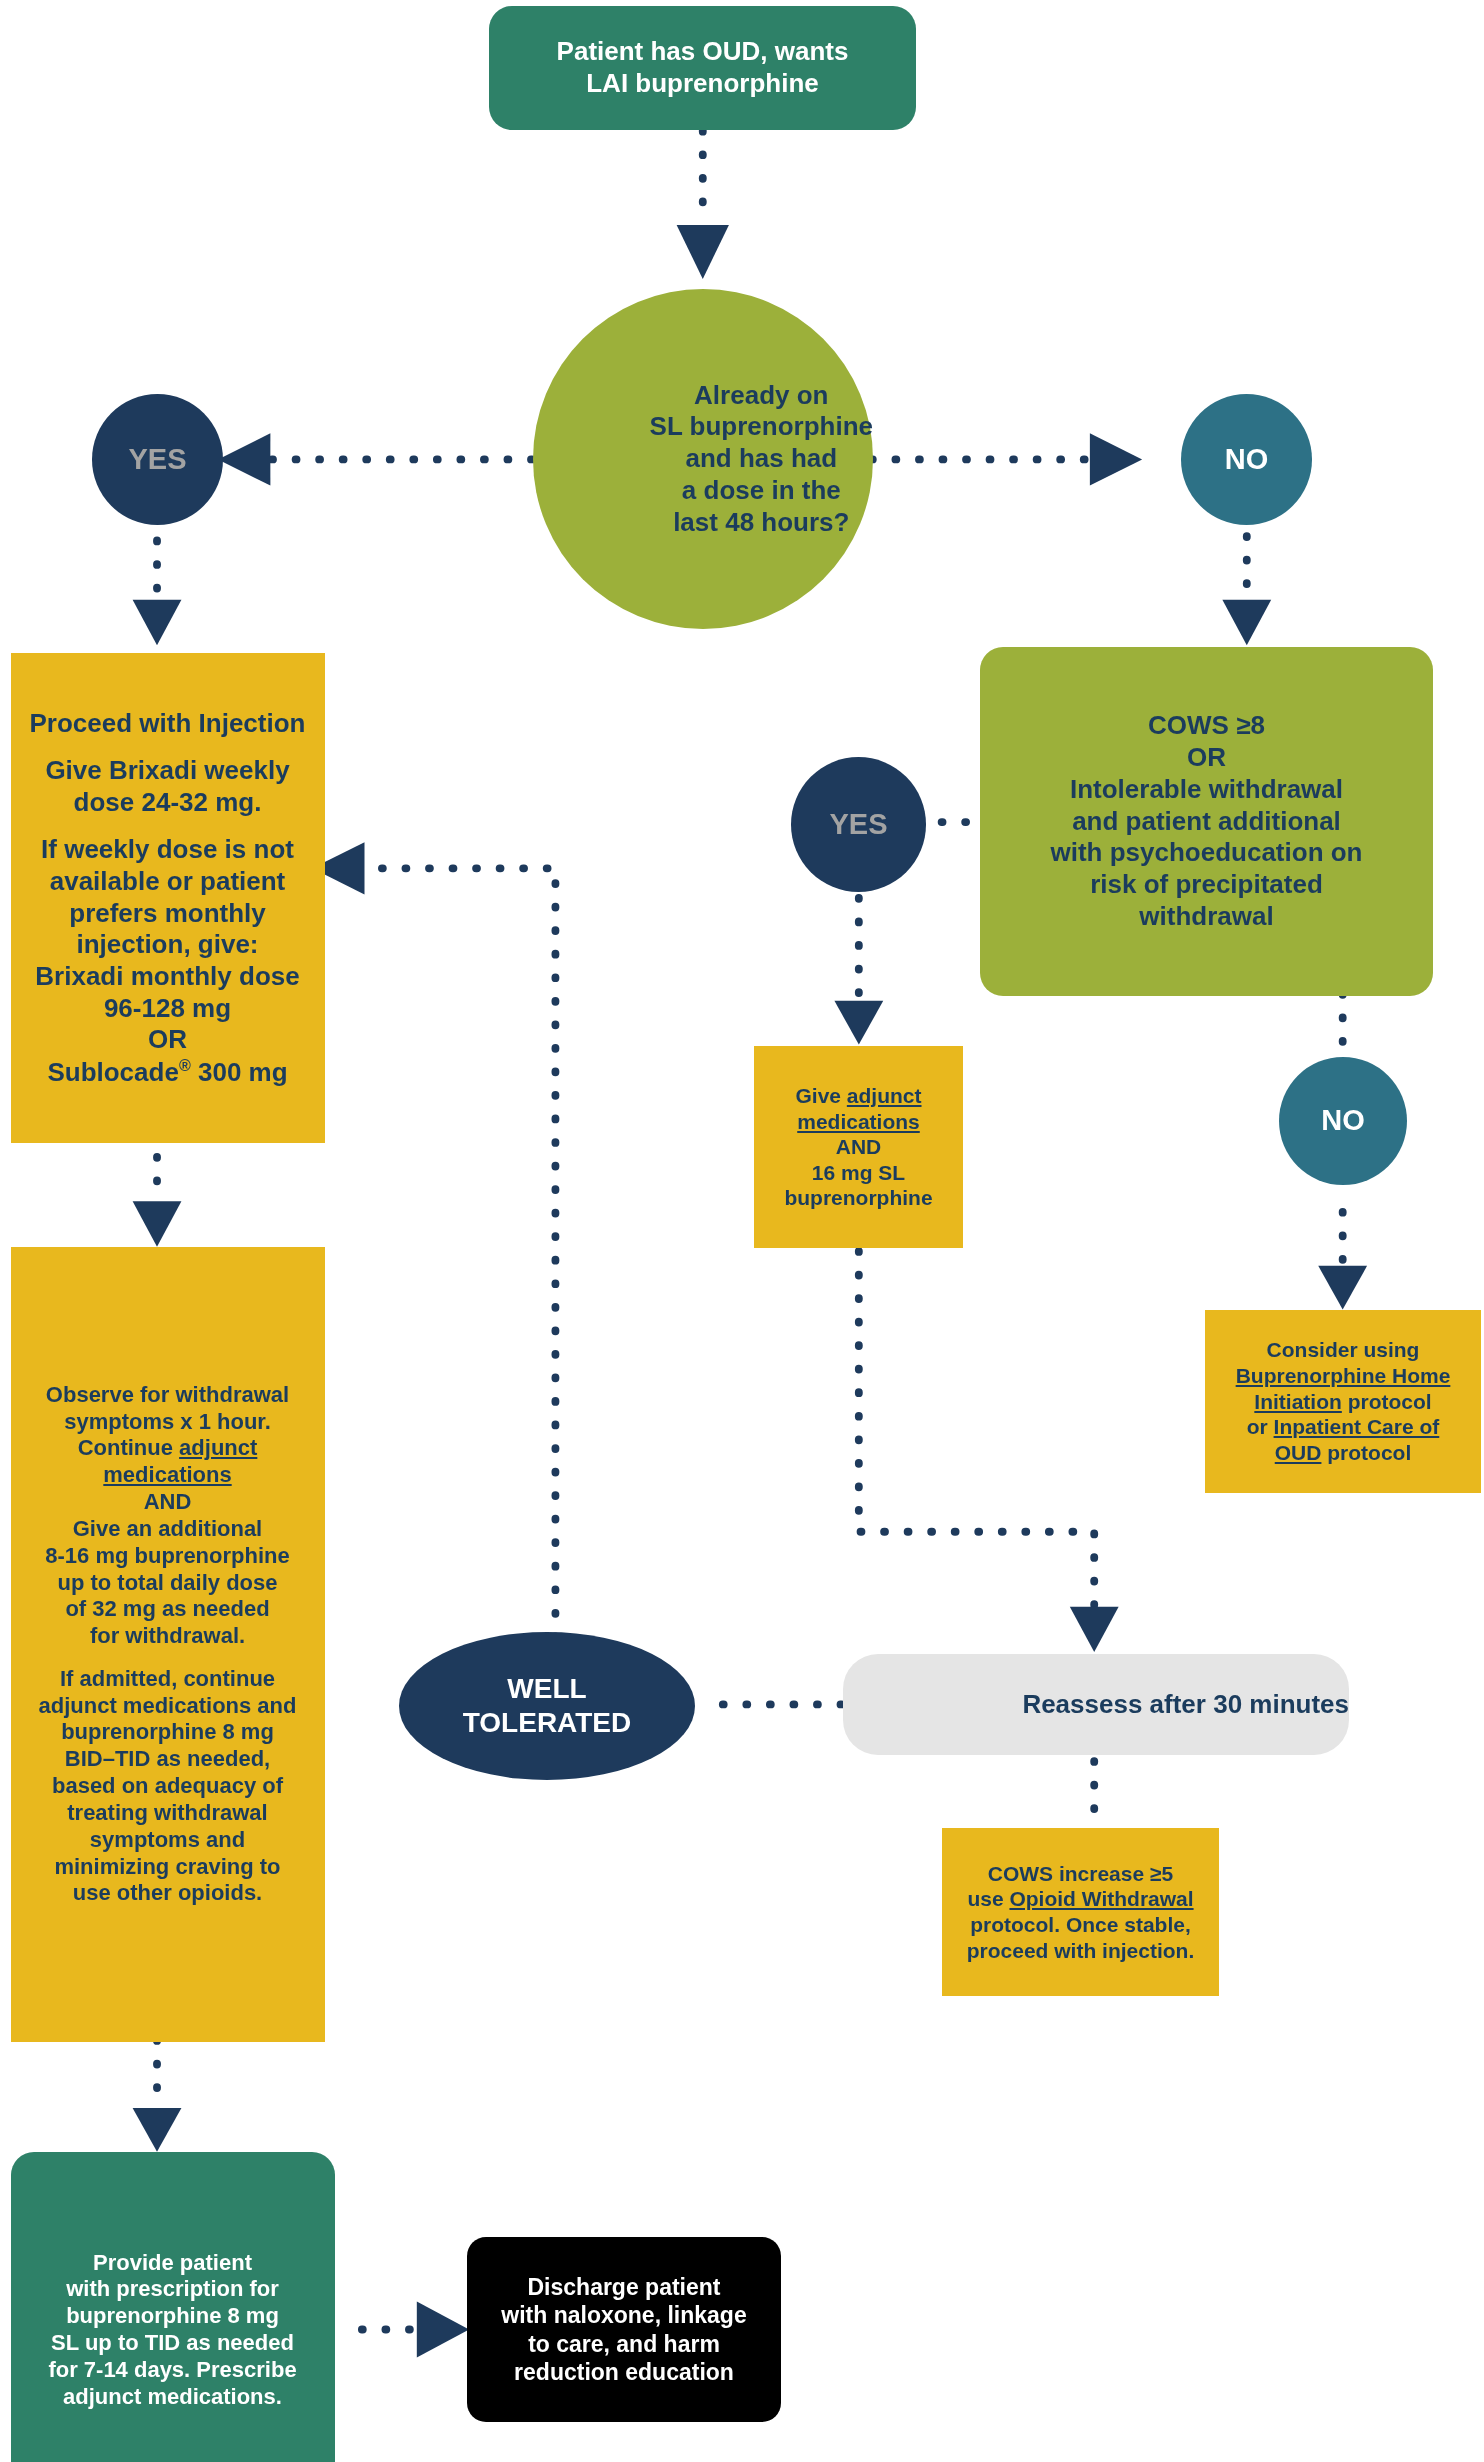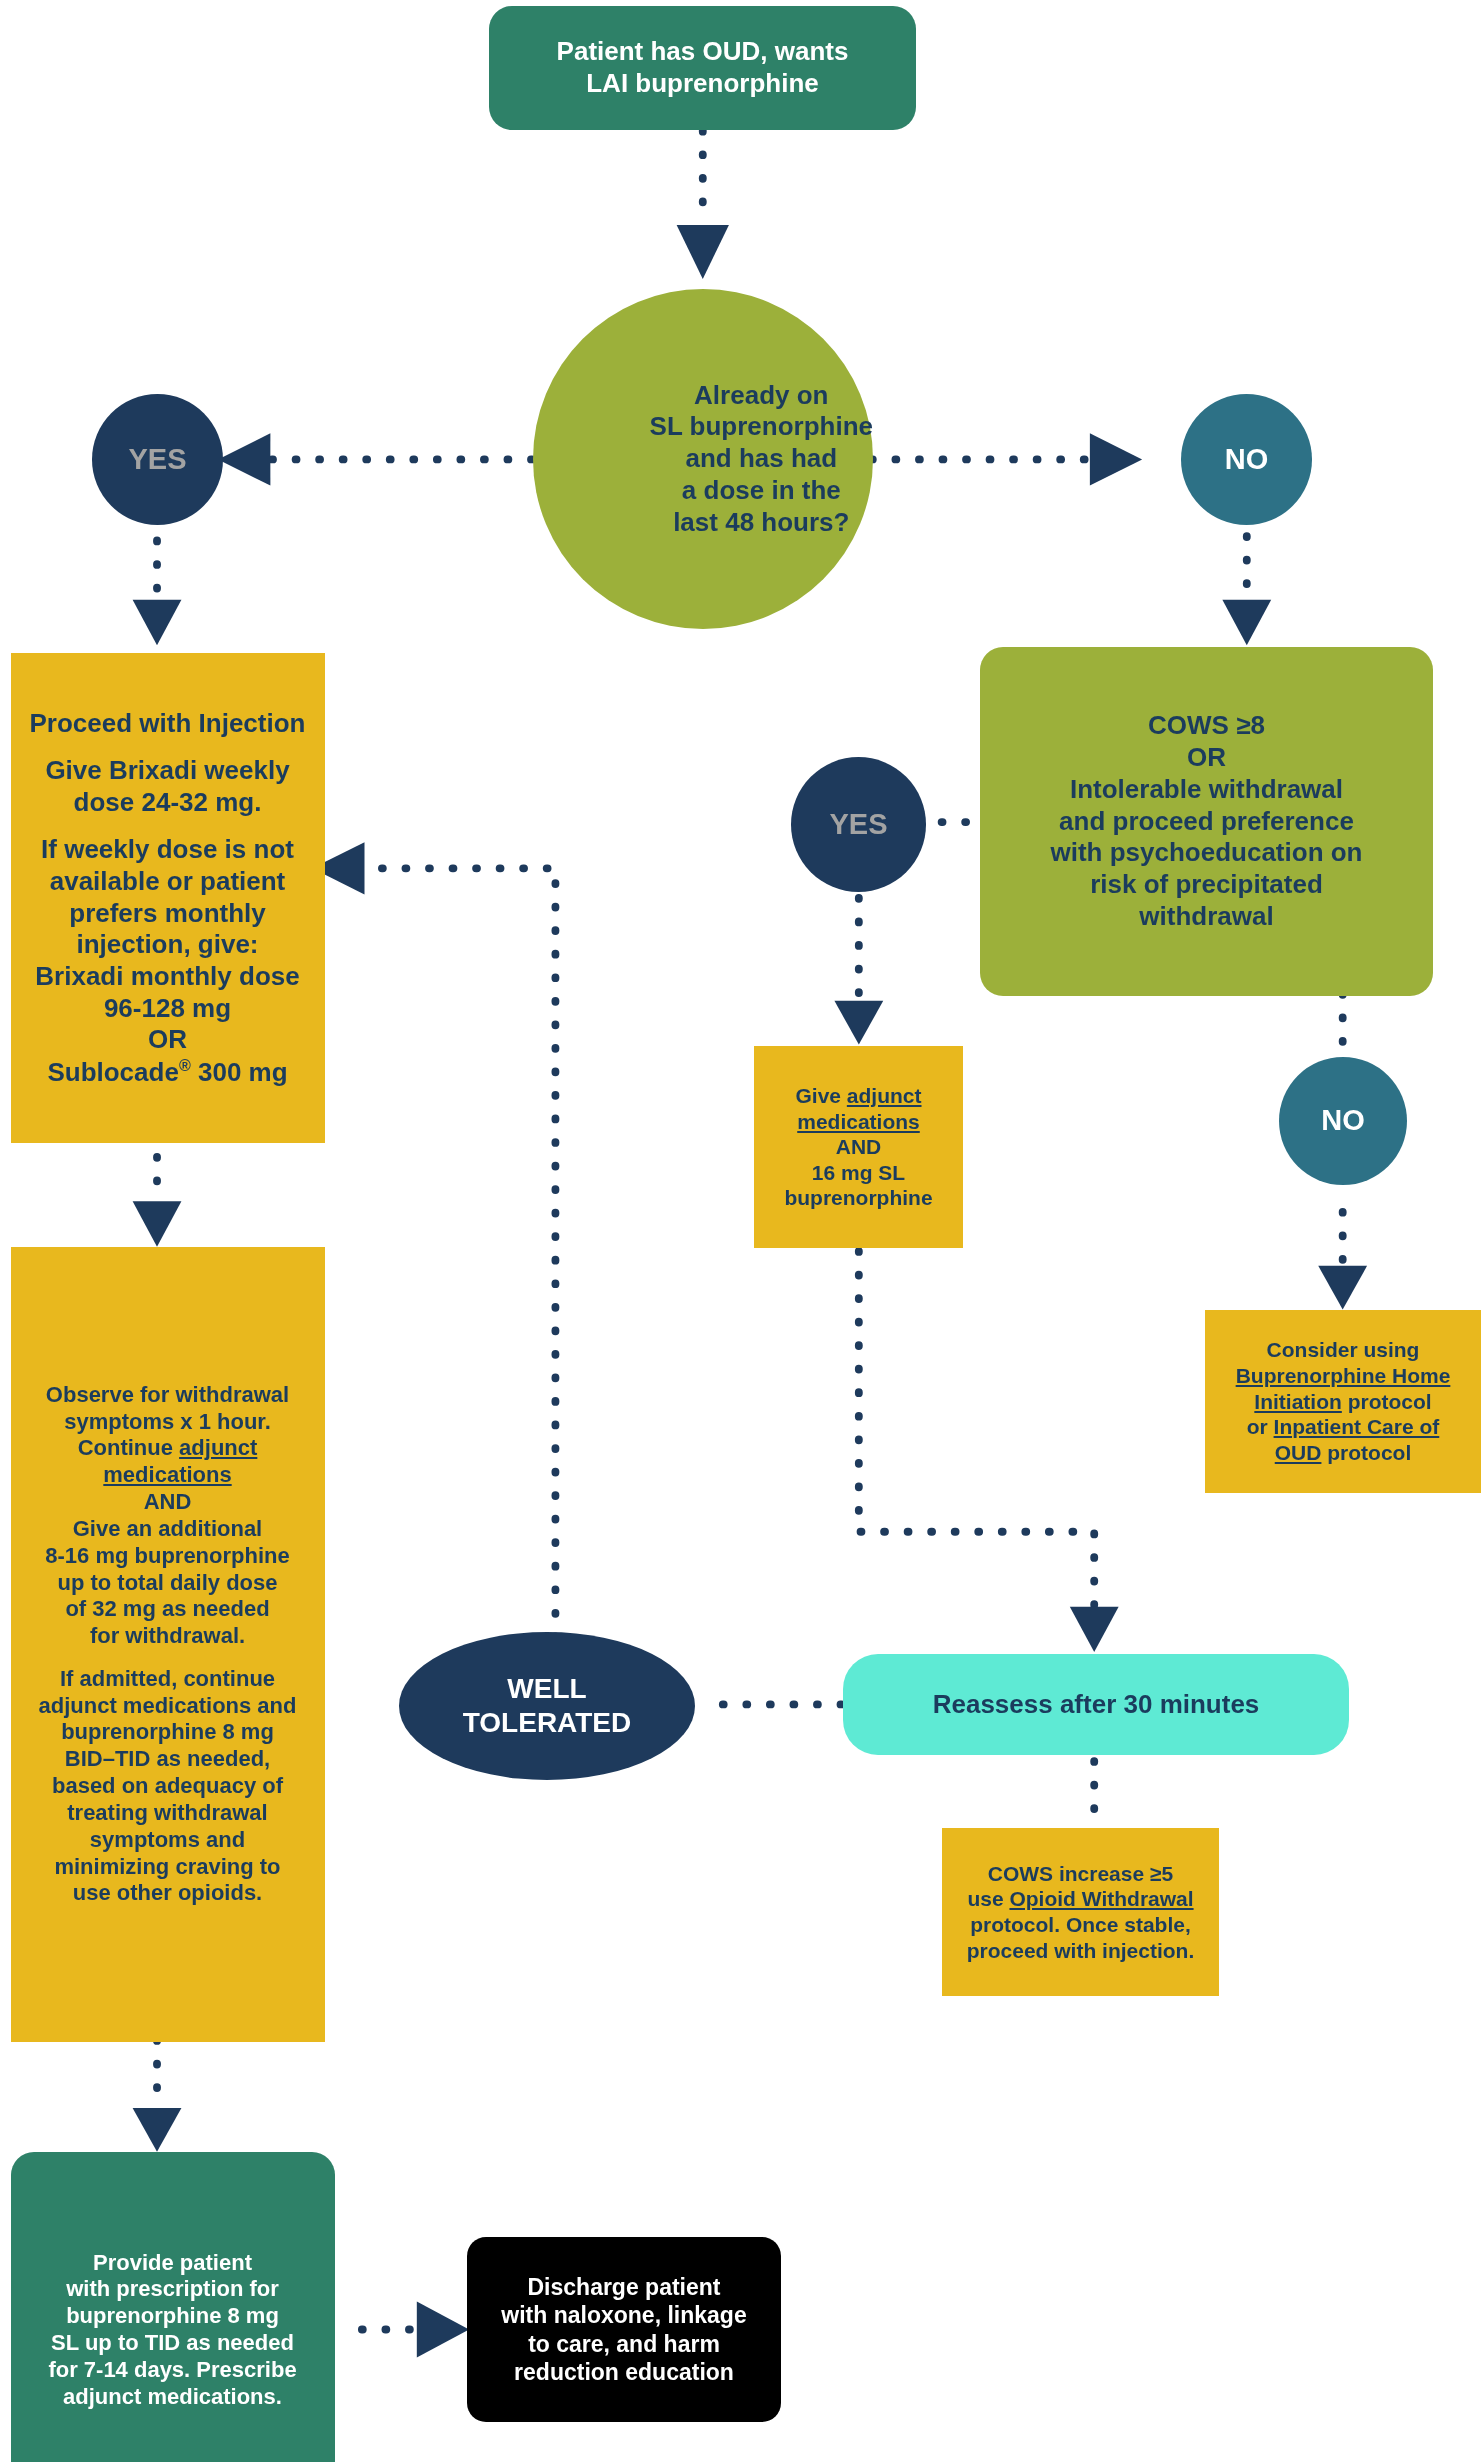--- a/index.html
+++ b/index.html
@@ -8,21 +8,21 @@
        -webkit-font-smoothing:antialiased;}
   #stage{position:absolute;left:0;top:0;width:1484px;height:2462px;overflow:hidden;background:#fff;}
 
   .node{position:absolute;box-sizing:border-box;display:flex;
         align-items:center;justify-content:center;text-align:center;
         font-weight:bold;line-height:1.22;}
 
   
   .teal   {background:#2e8168;color:#ffffff;border-radius:23px;}
   .olive-round{background:#9cb03a;color:#1b3c5d;border-radius:23px;}
-  .olive-pill {background:#5eead4;color:#1b3c5d;border-radius:35px;}
+  .olive-pill {background:#e5e5e5;color:#1b3c5d;border-radius:35px;justify-content:flex-end;}
   .circle-olive{background:#9cb03a;color:#1b3c5d;border-radius:50%;}
   .yellow {background:#e8b81e;color:#1b3c5d;}
   .navy-circ{background:#1e3a5c;color:#a3a3a3;border-radius:50%;}
   .teal-circ{background:#2d7186;color:#ffffff;border-radius:50%;}
   .navy-ellipse{background:#1e3a5c;color:#ffffff;border-radius:50%;}
   .red{background:#000000;color:#ffffff;border-radius:19px;}
 
   .pad{padding:8.7px 12.2px;}
   .u{text-decoration:underline;text-underline-offset:1.7px;}
 
@@ -138,21 +138,21 @@
         <span>Sublocade</span><sup style="font-size:0.62em">®</sup><span> 300 mg</span>
       </p>
     </div>
   </div>
 
   <div class="node olive-round" style="left:980px;top:647px;width:453px;height:349px;font-size:26px;padding:10.5px 14px;">
     <span>
       <span>COWS </span><span>≥8</span><br>
       <span>OR</span><br>
       <span>Intolerable withdrawal</span><br>
-      <span>and proceed preference</span><br>
+      <span>and patient additional</span><br>
       <span>with psychoeducation on</span><br>
       <span>risk of precipitated</span><br>
       <span>withdrawal</span>
     </span>
   </div>
 
   <div class="node navy-circ" style="left:791px;top:757px;width:135px;height:135px;font-size:29px;">
     <span>YES</span>
   </div>
 

